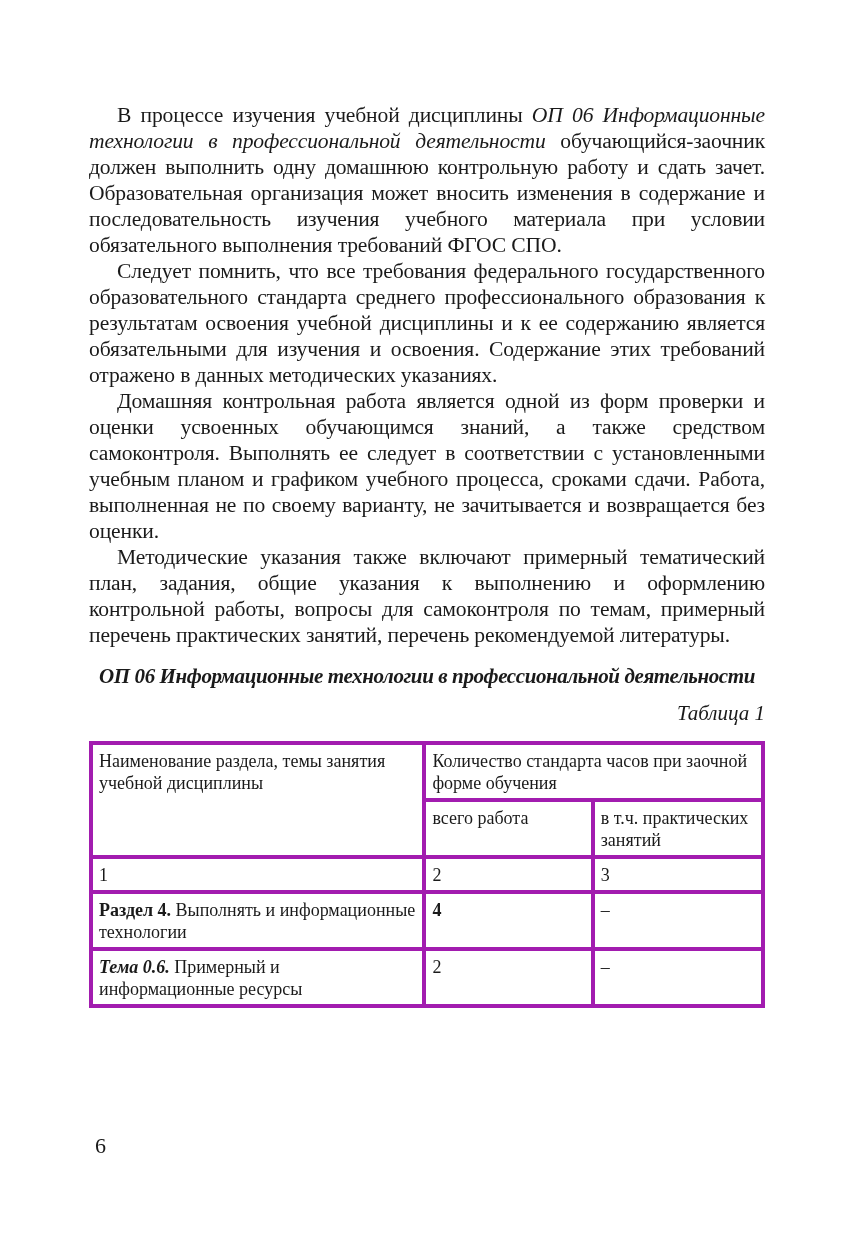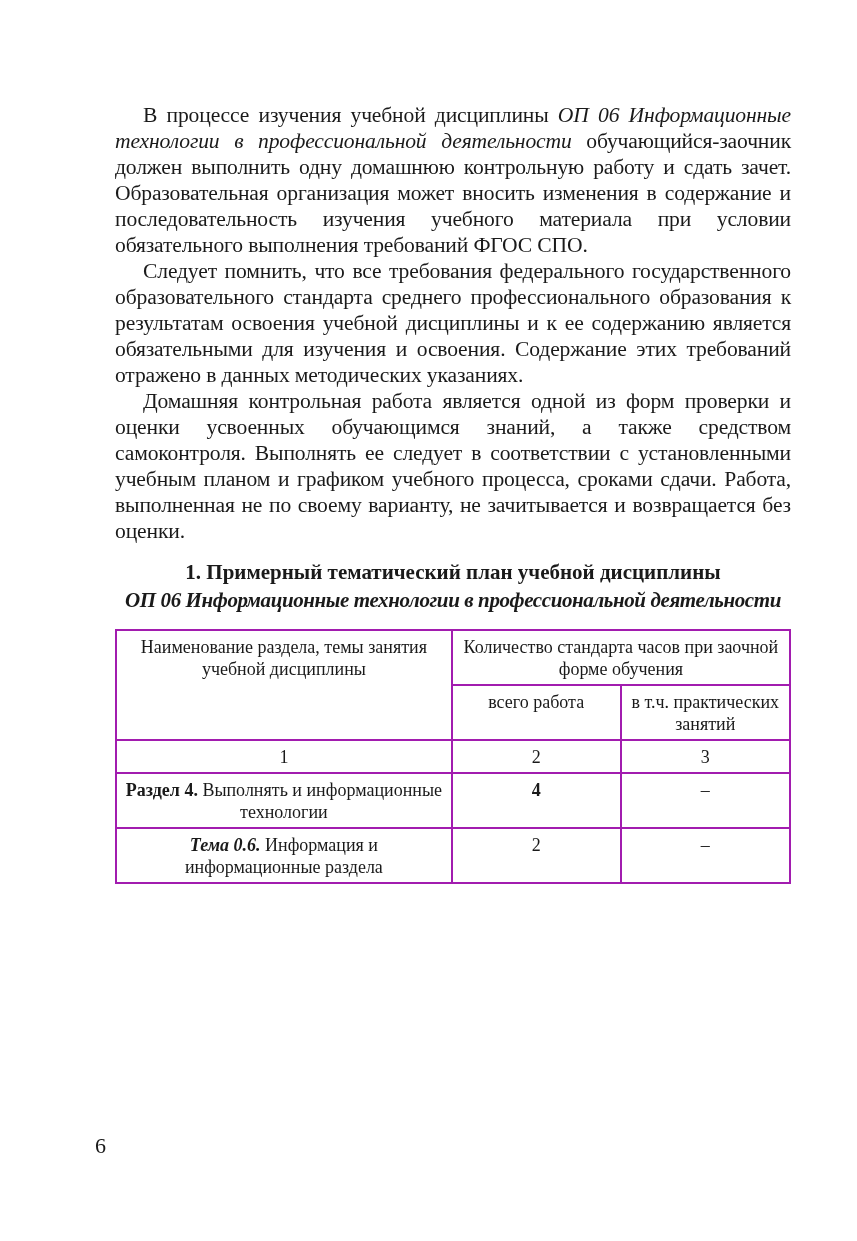--- a/index.html
+++ b/index.html
@@ -2,21 +2,21 @@
 <html><head>
 <meta charset="utf-8">
 <style>
   html, body { margin: 0; padding: 0; background: #ffffff; }
   body {
     width: 857px; height: 1241px; position: relative; overflow: hidden;
     font-family: "Liberation Serif", "DejaVu Serif", serif;
     color: #1a1a1a;
   }
   .page {
-    position: absolute; left: 115px; top: 102px; width: 676px;
+    position: absolute; left: 89px; top: 102px; width: 676px;
   }
   .para {
     font-size: 21.6px; line-height: 26px;
     text-align: justify; text-indent: 28px;
     margin: 0;
     letter-spacing: -0.15px;
   }
   .para i { font-style: italic; }
   .heading {
     text-align: center; margin: 14px 0 0 0;
@@ -30,21 +30,21 @@
   }
   .table-title {
     text-align: center; font-weight: bold; font-size: 20px;
     margin-top: 13px; line-height: 26px;
   }
   table.plan {
     width: 676px; border-collapse: collapse; margin-top: 15px;
     font-size: 18px; line-height: 22px;
   }
   table.plan td {
-    border: 2px solid #a21caf; text-align: center; vertical-align: top;
+    border: 4px solid #a21caf; text-align: left; vertical-align: top;
     padding: 5px 6px 4px 6px;
   }
   .c1 { width: 324px; }
   .c2 { width: 156px; }
   .c3 { width: 156px; margin-top: 10px; }
   .numrow td { padding: 6px 6px 6px 6px; }
   .page-number {
     position: absolute; left: 95px; top: 1133px;
     font-size: 22px;
   }
@@ -53,26 +53,27 @@
 <body>
 
 <div class="page">
 
   <p class="para"><span>В процессе изучения учебной дисциплины  </span><i>ОП 06 Информационные технологии в профессиональной деятельности</i><span> обучающийся-заочник должен выполнить одну домашнюю контрольную работу и сдать зачет.  Образовательная организация может вносить изменения в содержание и последовательность изучения учебного материала при условии обязательного выполнения требований ФГОС СПО.</span></p>
 
   <p class="para">Следует помнить, что все требования федерального государственного образовательного стандарта среднего профессионального образования к результатам освоения учебной дисциплины и к ее содержанию является обязательными для изучения и освоения. Содержание этих требований отражено в данных методических указаниях.</p>
 
   <p class="para">Домашняя контрольная работа является одной из форм проверки и оценки усвоенных обучающимся знаний, а также средством самоконтроля. Выполнять ее следует в соответствии с установленными учебным планом и графиком учебного процесса, сроками сдачи. Работа, выполненная не по своему варианту, не зачитывается и возвращается без оценки.</p>
 
+  <p class="para">Методические указания также включают примерный тематический план, задания, общие указания к выполнению и оформлению контрольной работы, вопросы для самоконтроля по темам, примерный перечень практических занятий, перечень рекомендуемой литературы.</p>
 
   <div class="heading">
-    <span class="h1">1. Примерный тематический план учебной дисциплины</span>
     <span class="h2">ОП 06 Информационные технологии в профессиональной деятельности</span>
   </div>
 
+  <div class="table-label">Таблица 1</div>
 
   <table class="plan">
     <tbody>
         <tr>
       <td class="c1" rowspan="2">Наименование раздела, темы занятия учебной дисциплины</td>
       <td colspan="2">Количество стандарта часов при заочной форме обучения</td>
     </tr>
     <tr>
       <td class="c2">всего работа</td>
       <td class="c3">в т.ч. практических занятий</td>
@@ -81,21 +82,21 @@
       <td>1</td>
       <td>2</td>
       <td>3</td>
     </tr>
     <tr>
       <td><b>Раздел 4.</b><span> Выполнять и информационные технологии</span></td>
       <td><b>4</b></td>
       <td>–</td>
     </tr>
     <tr>
-      <td><b><i>Тема 0.6.</i></b><span> Информация и информационные раздела</span></td>
+      <td><b><i>Тема 0.6.</i></b><span> Примерный и информационные ресурсы</span></td>
       <td>2</td>
       <td>–</td>
     </tr>
   </tbody>
     </table>
 </div>
 
 <div class="page-number">6</div>
 
 </body></html>

